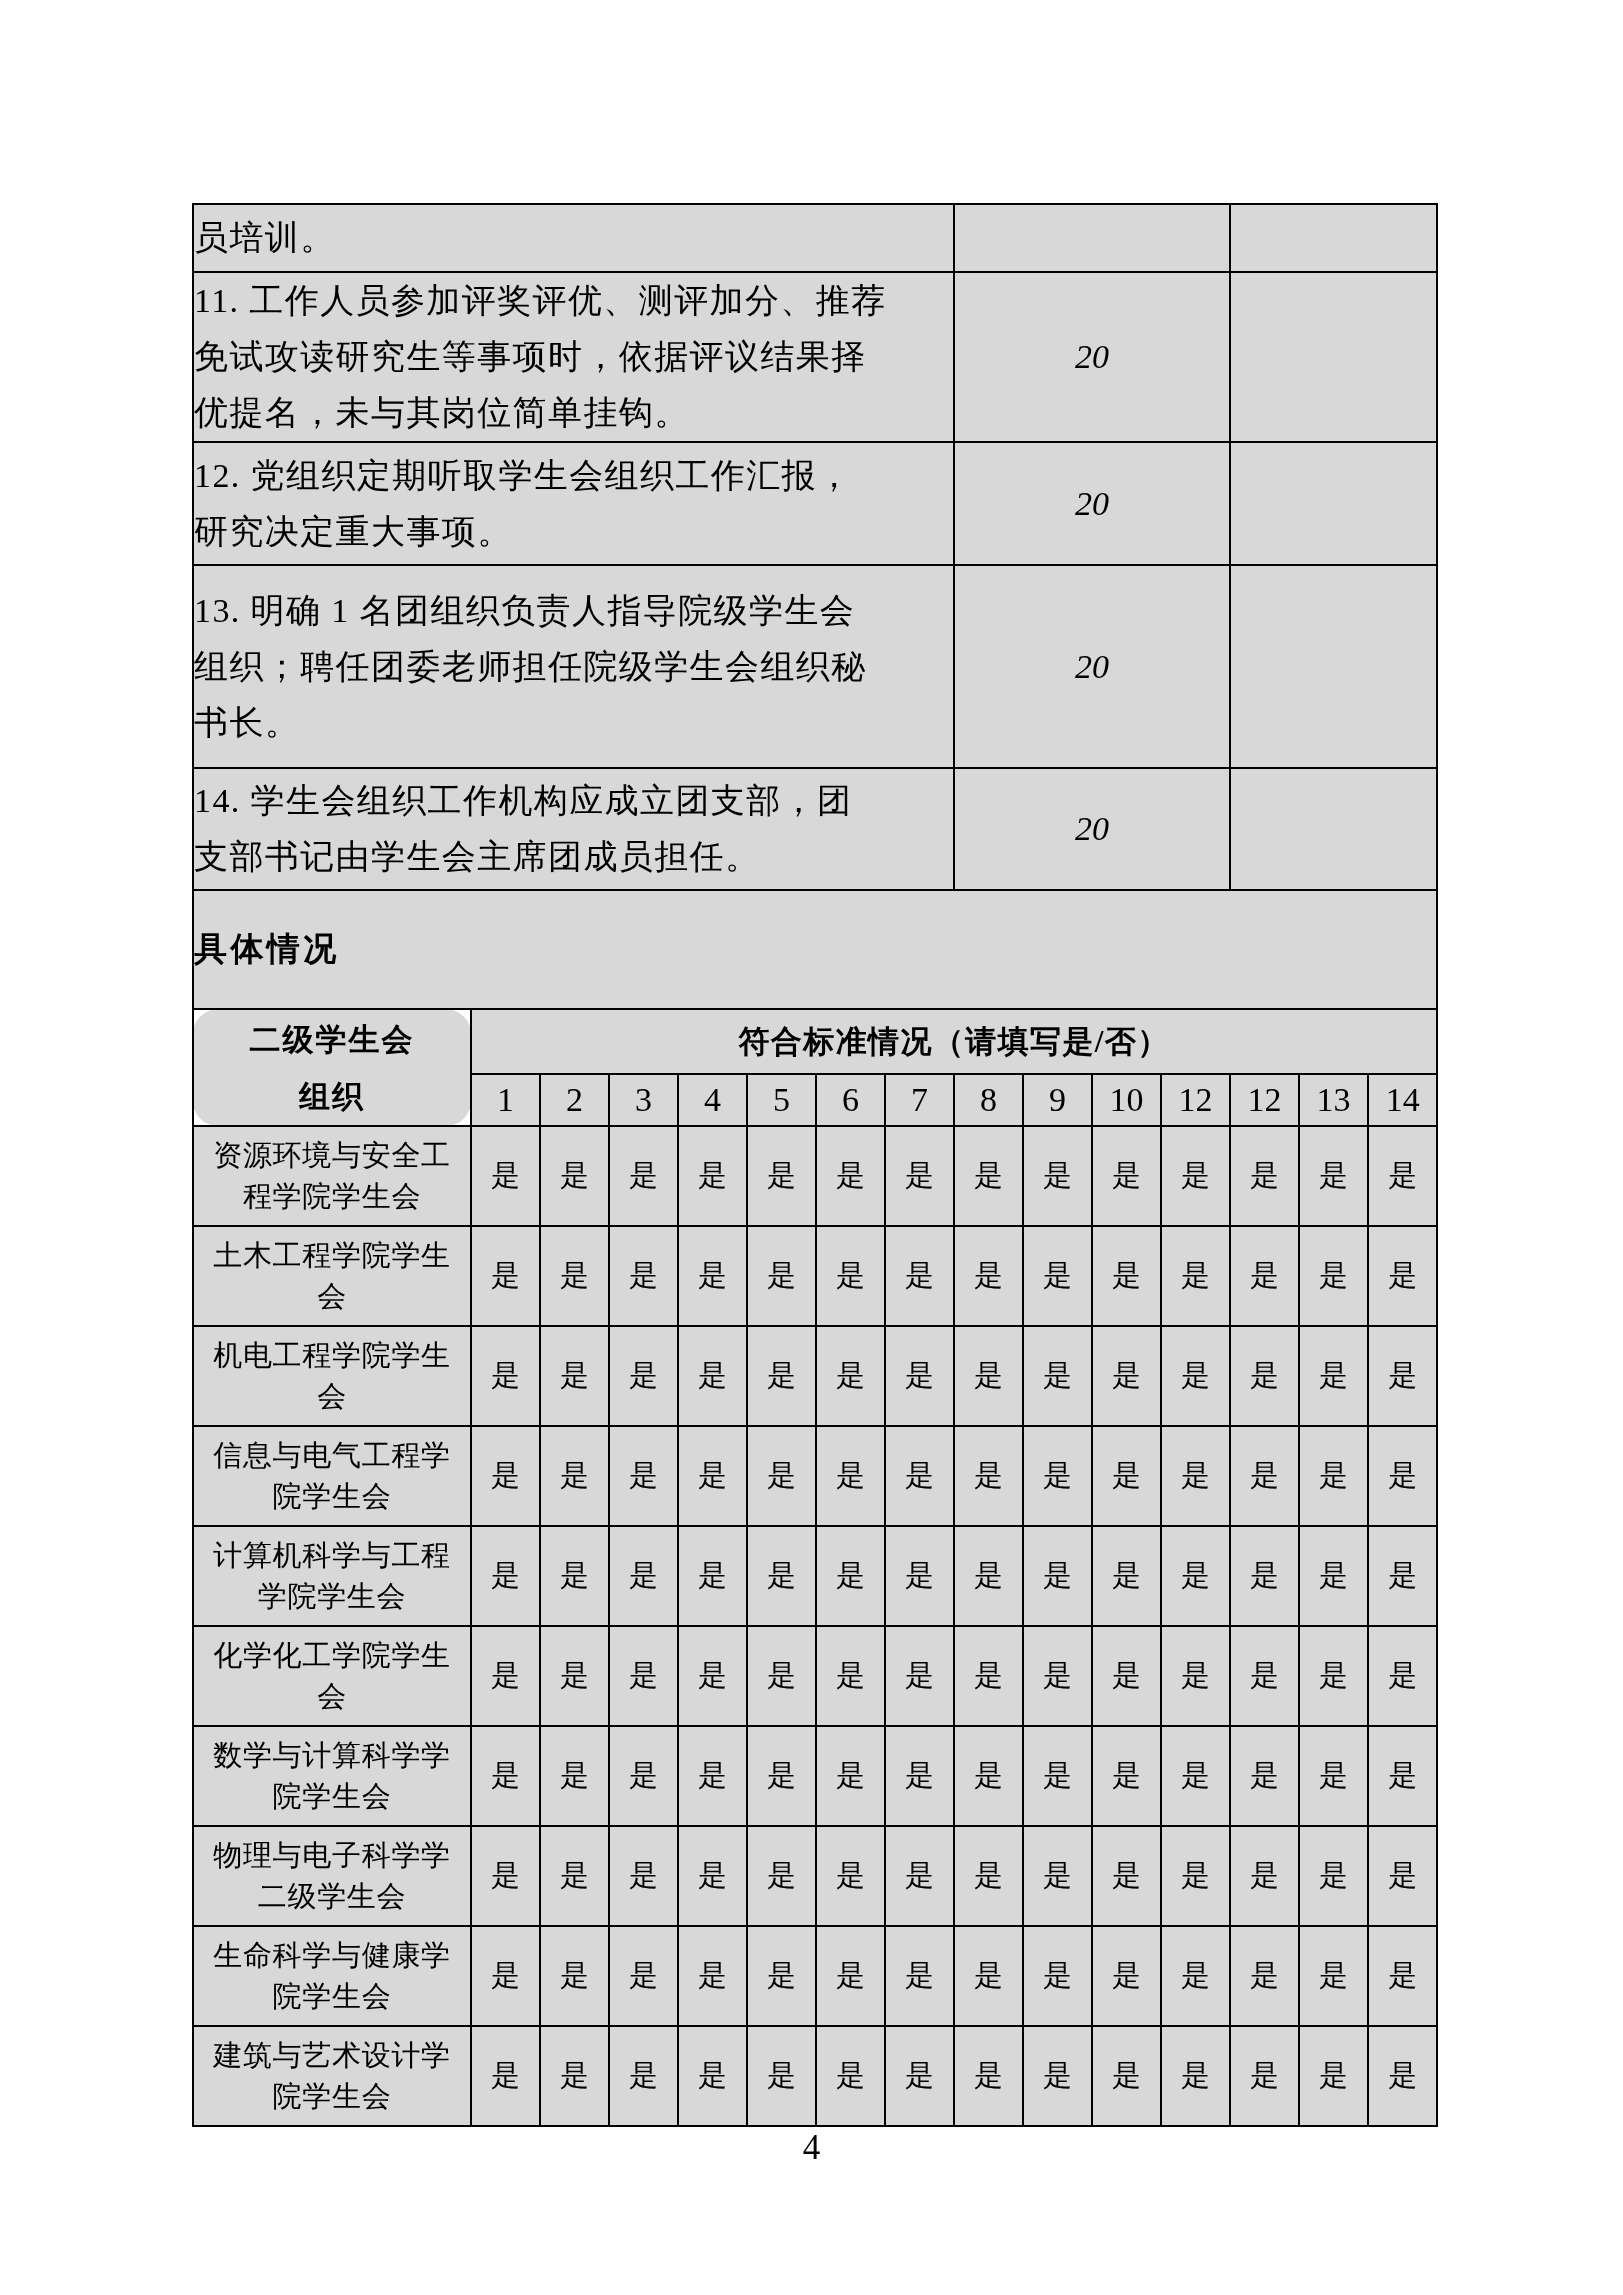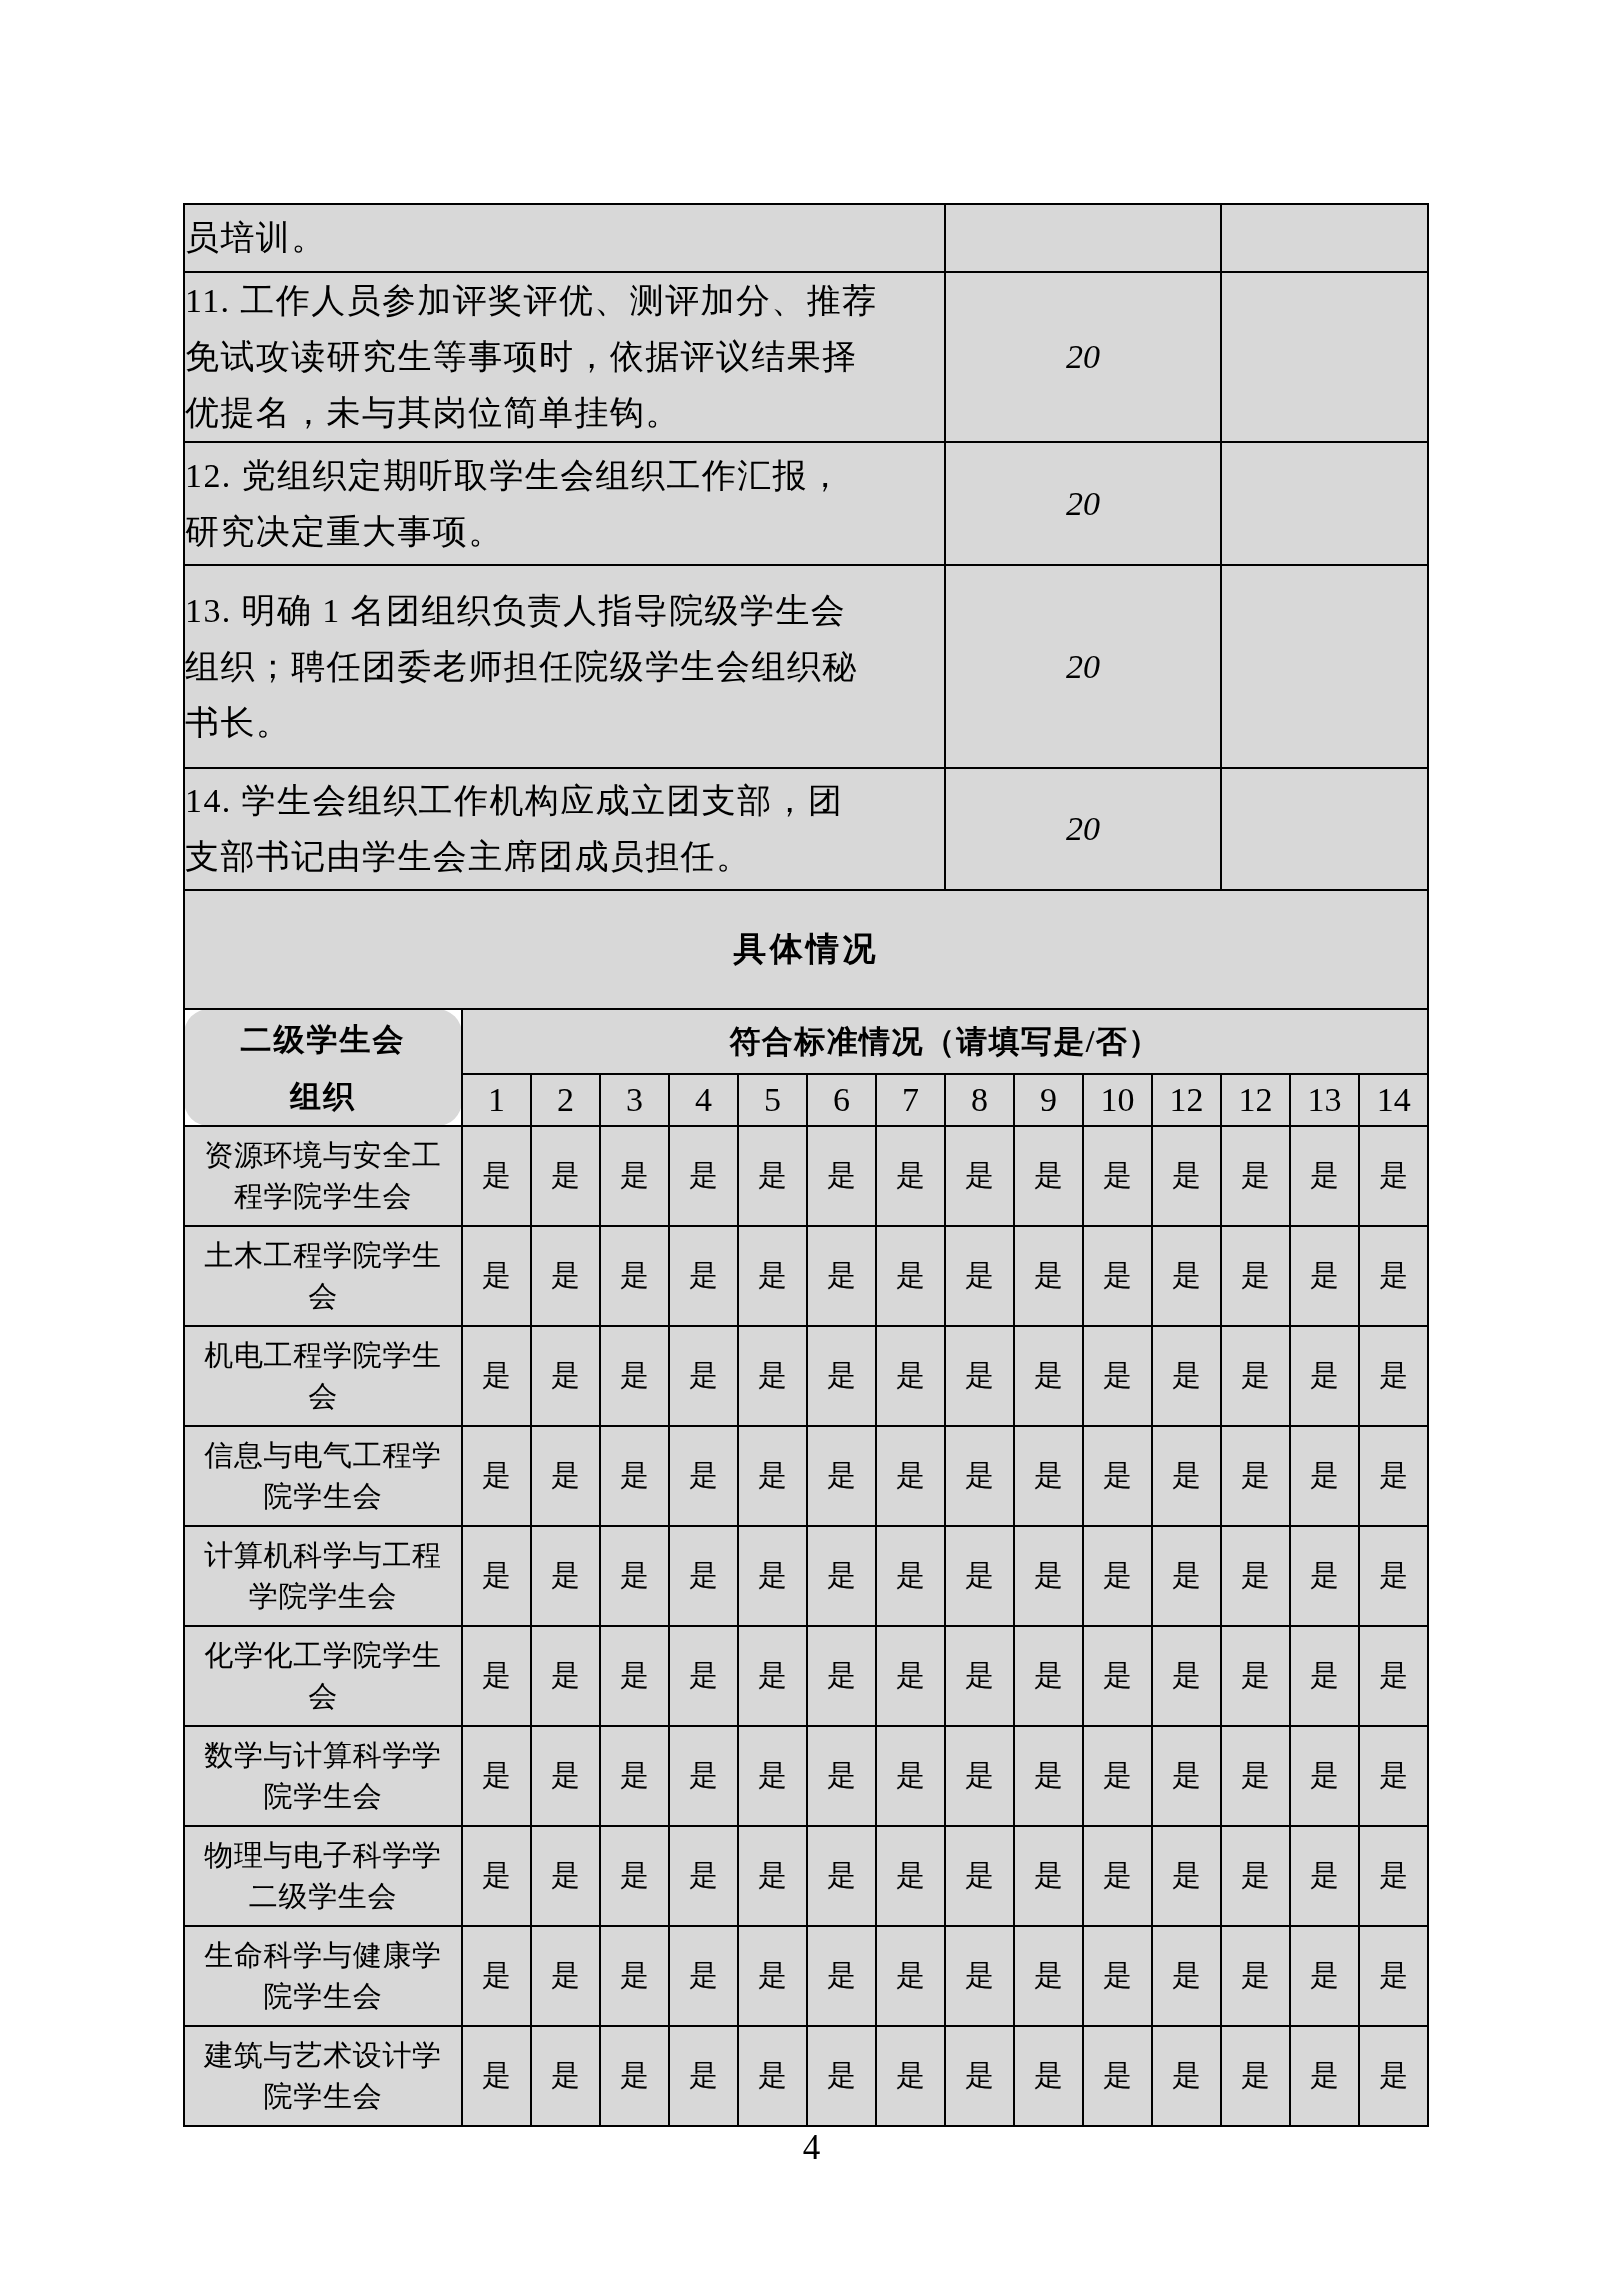--- a/index.html
+++ b/index.html
@@ -11,21 +11,21 @@
   }
   .page {
     position: relative;
     width: 1623px;
     height: 2295px;
     background: #ffffff;
     overflow: hidden;
   }
   table.eval-table {
     position: absolute;
-    left: 183px;
+    left: 192px;
     top: 203px;
     width: 1242px;
     border-collapse: collapse;
     table-layout: fixed;
   }
   table.eval-table td {
     border: 2px solid #000000;
     background: #d8d8d8;
     vertical-align: middle;
     padding: 0;
@@ -53,21 +53,21 @@
   td.score-cell {
     font-size: 34px;
     text-align: center;
     font-style: italic;
   }
   td.note-cell { }
   td.section-title-cell {
     font-size: 33px;
     font-weight: bold;
     letter-spacing: 3.4px;
-    text-align: center;
+    text-align: left;
     border-bottom-width: 4.1px;
   }
   td.org-header-cell {
     font-size: 31px;
     font-weight: bold;
     line-height: 57px;
     letter-spacing: 2px;
     text-align: center;
     white-space: pre-line;
     border-radius: 25px;

